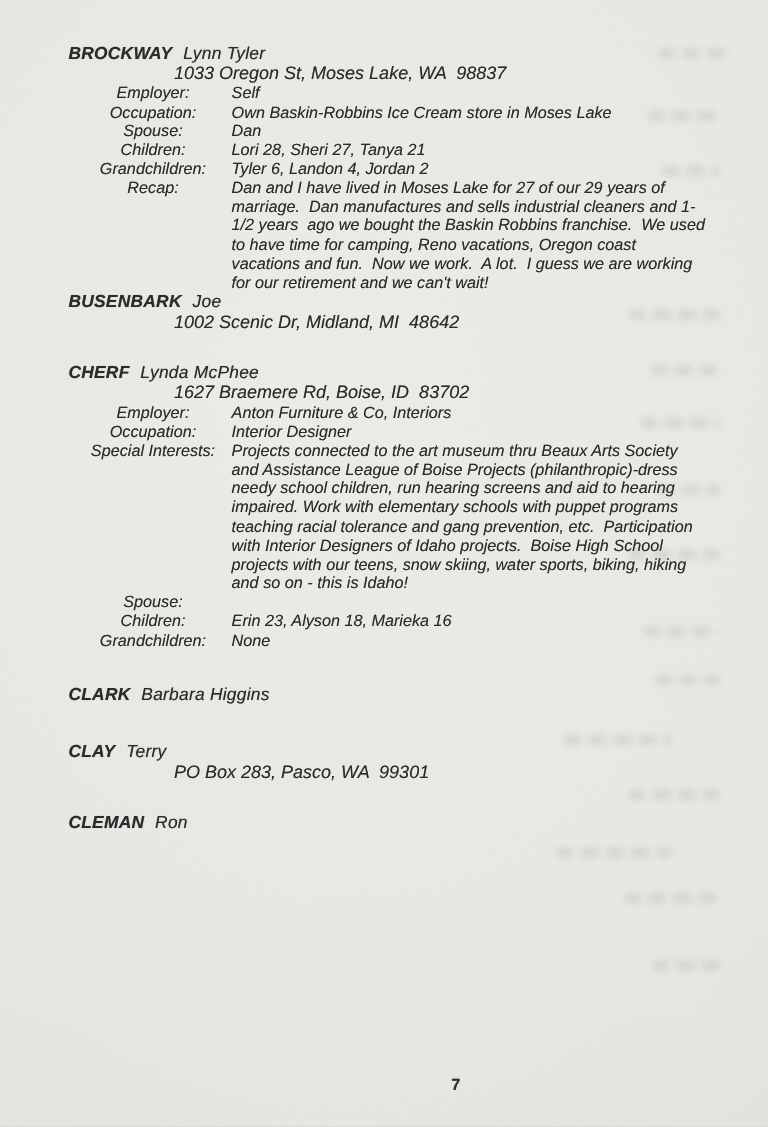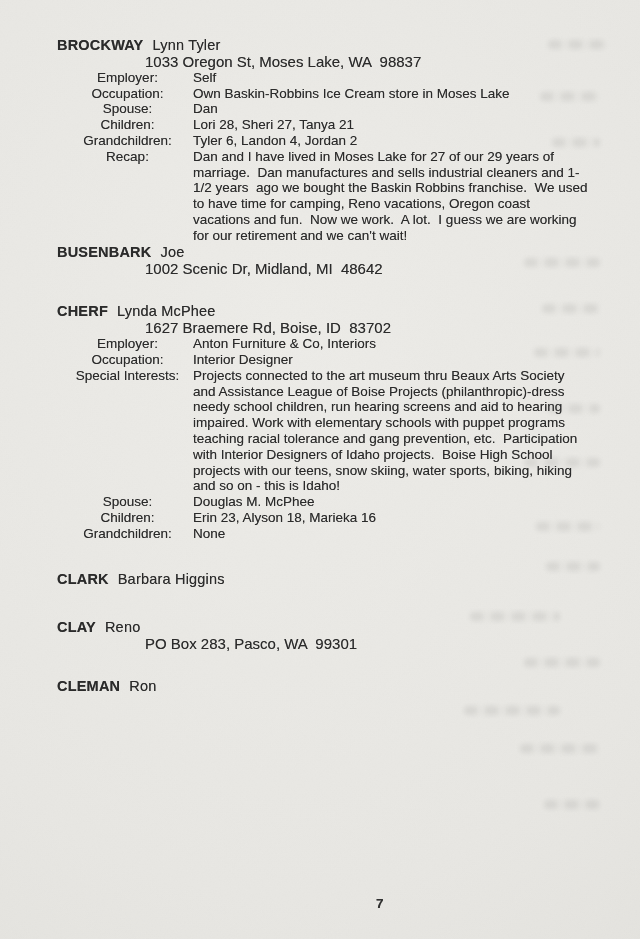--- a/index.html
+++ b/index.html
@@ -5,21 +5,21 @@
   html,body { margin:0; padding:0; background:#cfcecb; }
   .page {
     position:relative;
     width:640px; height:939px;
     margin:0 auto;
     background: radial-gradient(130% 110% at 45% 35%, #edece8 0%, #e8e7e3 55%, #dfded9 100%);
     font-family:"Liberation Sans", sans-serif;
     color:#282828;
     overflow:hidden;
   }
-  .content { position:absolute; left:57px; top:37px; width:545px; }
+  .content { position:absolute; left:57px; top:37px; width:545px;font-style:italic; }
   .entry { }
   .name-line { font-size:14.5px; line-height:17px; letter-spacing:.2px;
                text-shadow:0 0 .6px rgba(30,30,30,.55); }
   .surname { font-weight:bold; }
   .firstname { margin-left:9px; }
   .address { padding-left:88px; font-size:15px; line-height:15.8px;
              white-space:pre-wrap; text-shadow:0 0 .5px rgba(40,40,40,.5); }
   .field-row { display:flex; font-size:13.5px; line-height:15.8px;
                text-shadow:0 0 .5px rgba(40,40,40,.5); }
   .label { flex:0 0 136px; width:136px; padding-left:5px; box-sizing:border-box;text-align:center; }
@@ -96,41 +96,40 @@
       <div class="field-row">
         <span class="label">Occupation:</span>
         <span class="value">Interior Designer</span>
       </div>
       <div class="field-row">
         <span class="label">Special Interests:</span>
         <span class="value">Projects connected to the art museum thru Beaux Arts Society and Assistance League of Boise Projects (philanthropic)-dress needy school children, run hearing screens and aid to hearing impaired. Work with elementary schools with puppet programs teaching racial tolerance and gang prevention, etc.  Participation with Interior Designers of Idaho projects.  Boise High School projects with our teens, snow skiing, water sports, biking, hiking and so on - this is Idaho!</span>
       </div>
       <div class="field-row">
         <span class="label">Spouse:</span>
-        <span class="value">Douglas M. McPhee</span>
       </div>
       <div class="field-row">
         <span class="label">Children:</span>
         <span class="value">Erin 23, Alyson 18, Marieka 16</span>
       </div>
       <div class="field-row">
         <span class="label">Grandchildren:</span>
         <span class="value">None</span>
       </div>
     </section>
 
     <section class="entry m4">
       <div class="name-line">
         <span class="surname">CLARK</span><span class="firstname">Barbara Higgins</span>
       </div>
     </section>
 
     <section class="entry m5">
       <div class="name-line">
-        <span class="surname">CLAY</span><span class="firstname">Reno</span>
+        <span class="surname">CLAY</span><span class="firstname">Terry</span>
       </div>
       <div class="address">PO Box 283, Pasco, WA  99301</div>
     </section>
 
     <section class="entry m6">
       <div class="name-line">
         <span class="surname">CLEMAN</span><span class="firstname">Ron</span>
       </div>
     </section>
 

